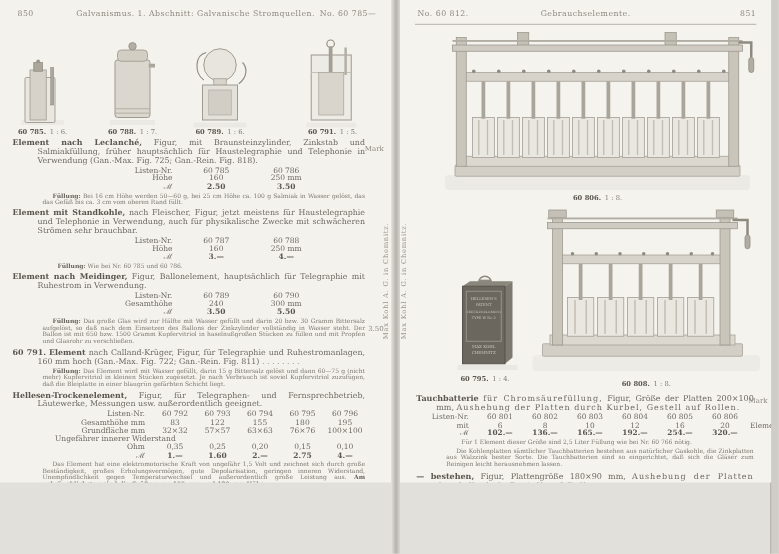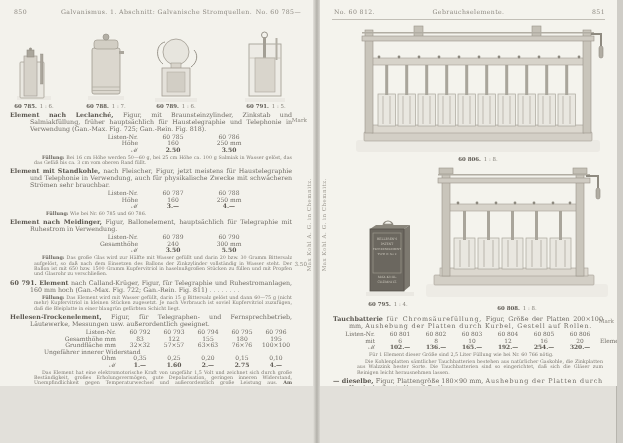--- a/index.html
+++ b/index.html
@@ -356,21 +356,21 @@
         <div class="tbl">
           <div class="trow t6"><span class="tlabel">Listen-Nr.</span><span class="tcells"><span class="tcell">60 801</span><span class="tcell">60 802</span><span class="tcell">60 803</span><span class="tcell">60 804</span><span class="tcell">60 805</span><span class="tcell">60 806</span></span></div>
           <div class="trow t6"><span class="tlabel">mit</span><span class="tcells"><span class="tcell">6</span><span class="tcell">8</span><span class="tcell">10</span><span class="tcell">12</span><span class="tcell">16</span><span class="tcell">20</span></span><span class="tunit">Elementen</span></div>
           <div class="trow t6"><span class="tlabel">ℳ</span><span class="tcells b"><span class="tcell">102.—</span><span class="tcell">136.—</span><span class="tcell">165.—</span><span class="tcell">192.—</span><span class="tcell">254.—</span><span class="tcell">320.—</span></span></div>
         </div>
         <p class="fine note-c">Für 1 Element dieser Größe sind 2,5 Liter Füllung wie bei Nr. 60 766 nötig.</p>
         <p class="fine">Die Kohlenplatten sämtlicher Tauchbatterien bestehen aus natürlicher Gaskohle, die Zinkplatten aus Walzzink bester Sorte. Die Tauchbatterien sind so eingerichtet, daß sich die Gläser zum Reinigen leicht herausnehmen lassen.</p>
       </div>
 
       <div class="sec">
-        <p class="para2"><span class="b">— dieselbe,</span> <span>Figur, Plattengröße 180×90 mm,</span> <span class="sp">Aushebung der Platten durch Kurbel, Gestell auf Rollen.</span></p>
+        <p class="para2"><span class="b">— bestehen,</span> <span>Figur, Plattengröße 180×90 mm,</span> <span class="sp">Aushebung der Platten durch Kurbel, Gestell auf Rollen.</span></p>
         <div class="tbl">
           <div class="trow t6"><span class="tlabel">Listen-Nr.</span><span class="tcells"><span class="tcell">60 807</span><span class="tcell">60 808</span><span class="tcell">60 809</span><span class="tcell">60 810</span><span class="tcell">60 811</span><span class="tcell">60 812</span></span></div>
           <div class="trow t6"><span class="tlabel">mit</span><span class="tcells"><span class="tcell">6</span><span class="tcell">8</span><span class="tcell">10</span><span class="tcell">12</span><span class="tcell">16</span><span class="tcell">20</span></span><span class="tunit">Elementen</span></div>
           <div class="trow t6"><span class="tlabel">ℳ</span><span class="tcells b"><span class="tcell">90.—</span><span class="tcell">120.—</span><span class="tcell">145.—</span><span class="tcell">168.—</span><span class="tcell">224.—</span><span class="tcell">280.—</span></span></div>
         </div>
         <p class="fine note-c">Für 1 Element dieser Größe ist 1,4 Liter Füllung wie bei Nr. 60 766 nötig.</p>
       </div>
     </div>
   </div>
 </div>

